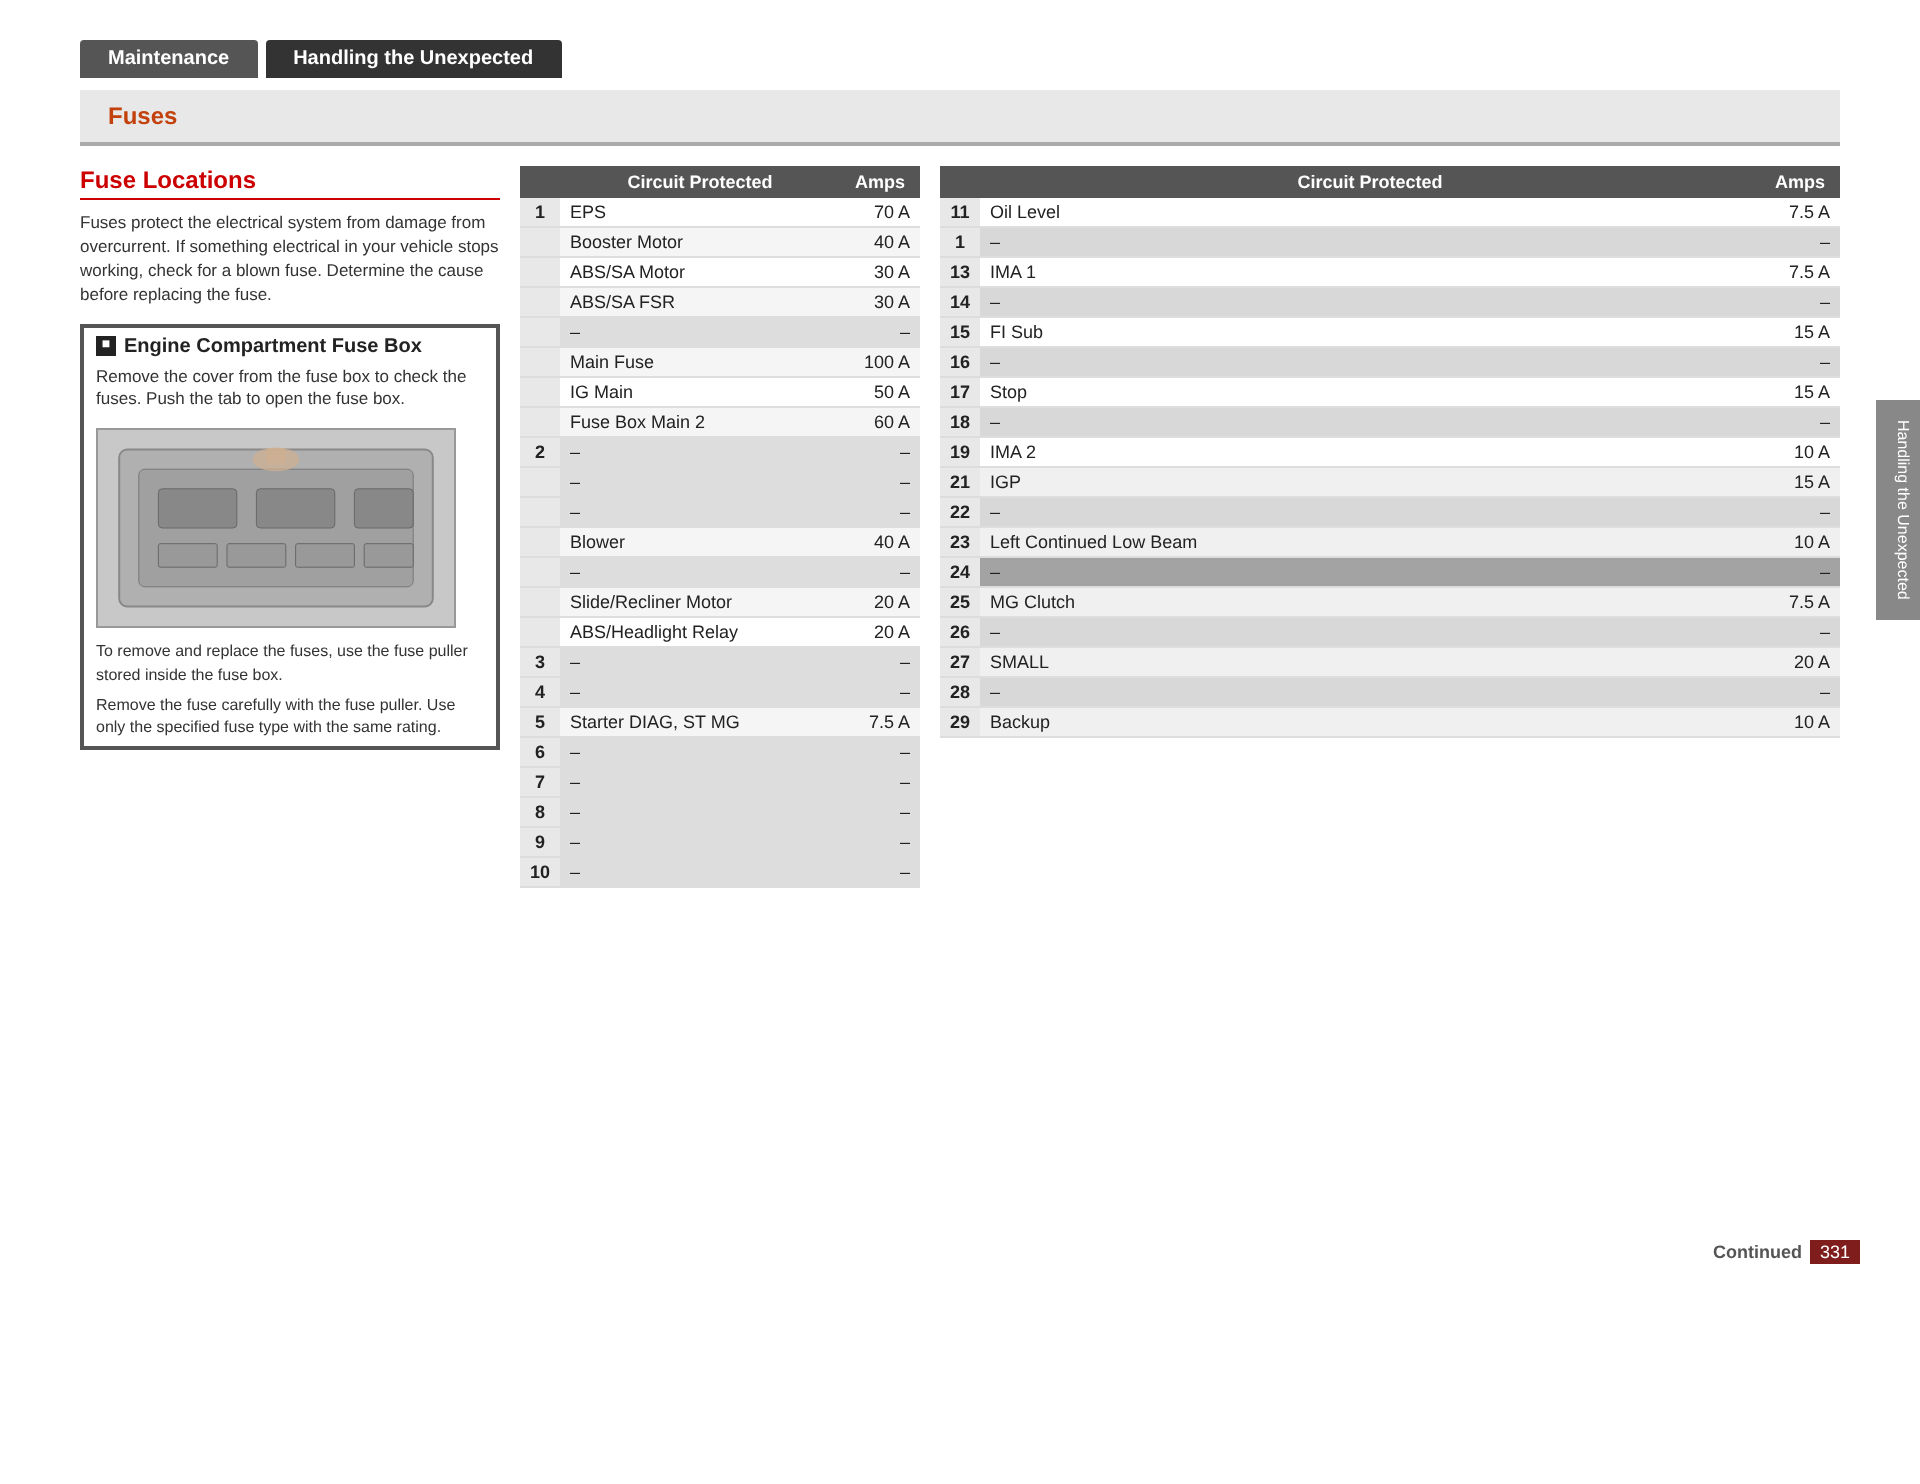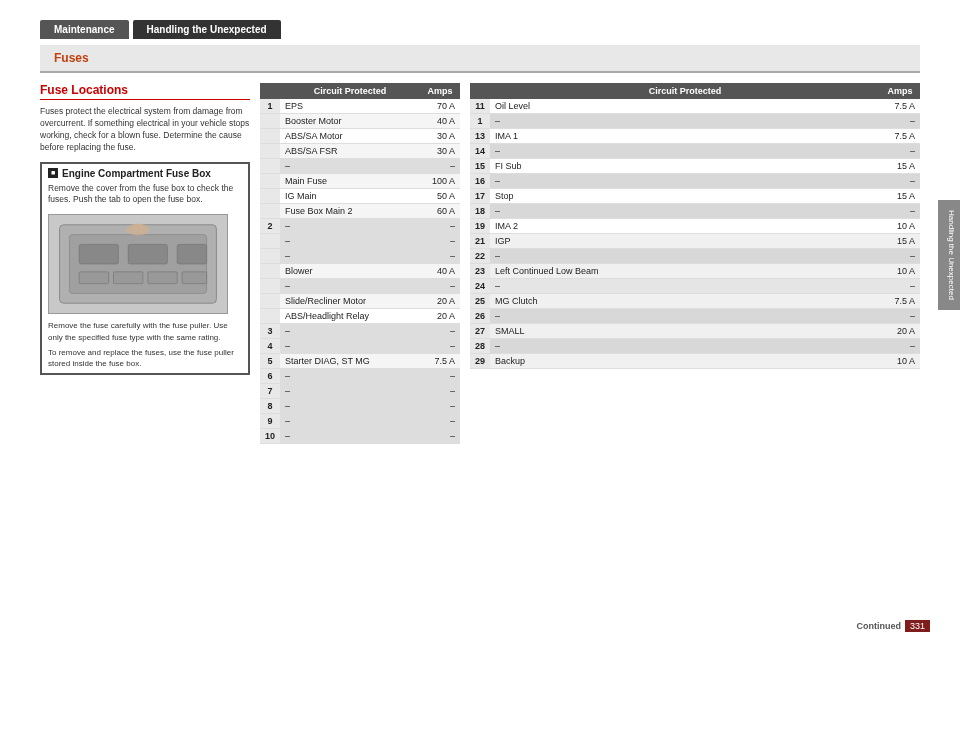--- a/index.html
+++ b/index.html
@@ -272,22 +272,22 @@
             <rect x="30" y="58" width="30" height="12" rx="1" fill="#999" stroke="#666" stroke-width="0.5"></rect>
             <rect x="65" y="58" width="30" height="12" rx="1" fill="#999" stroke="#666" stroke-width="0.5"></rect>
             <rect x="100" y="58" width="30" height="12" rx="1" fill="#999" stroke="#666" stroke-width="0.5"></rect>
             <rect x="135" y="58" width="25" height="12" rx="1" fill="#999" stroke="#666" stroke-width="0.5"></rect>
 
             <ellipse cx="90" cy="15" rx="12" ry="6" fill="#d0b090" opacity="0.7"></ellipse>
             <rect x="85" y="9" width="10" height="8" rx="2" fill="#d0b090" opacity="0.7"></rect>
           </svg>
         </div>
 
+        <div class="note-text">To remove and replace the fuses, use the fuse puller stored inside the fuse box.</div>
         <div class="note-text">Remove the fuse carefully with the fuse puller. Use only the specified fuse type with the same rating.</div>
-        <div class="note-text">To remove and replace the fuses, use the fuse puller stored inside the fuse box.</div>
       </div>
     </div>
 
     <div class="middle-col">
       <table class="fuse-table">
         <thead>
           <tr>
             <th style="width:20px;"></th>
             <th class="circuit">Circuit Protected</th>
             <th class="amps">Amps</th>
@@ -476,21 +476,21 @@
             <tr style="background: rgb(216, 216, 216);">
               <td class="row-num">22</td>
               <td class="circuit">–</td>
               <td class="amps">–</td>
             </tr>
             <tr>
               <td class="row-num">23</td>
               <td class="circuit">Left Continued Low Beam</td>
               <td class="amps">10 A</td>
             </tr>
-            <tr style="background: #e5e5e5;">
+            <tr style="background: #a3a3a3;">
               <td class="row-num">24</td>
               <td class="circuit">–</td>
               <td class="amps">–</td>
             </tr>
             <tr>
               <td class="row-num">25</td>
               <td class="circuit">MG Clutch</td>
               <td class="amps">7.5 A</td>
             </tr>
             <tr style="background: rgb(216, 216, 216);">

